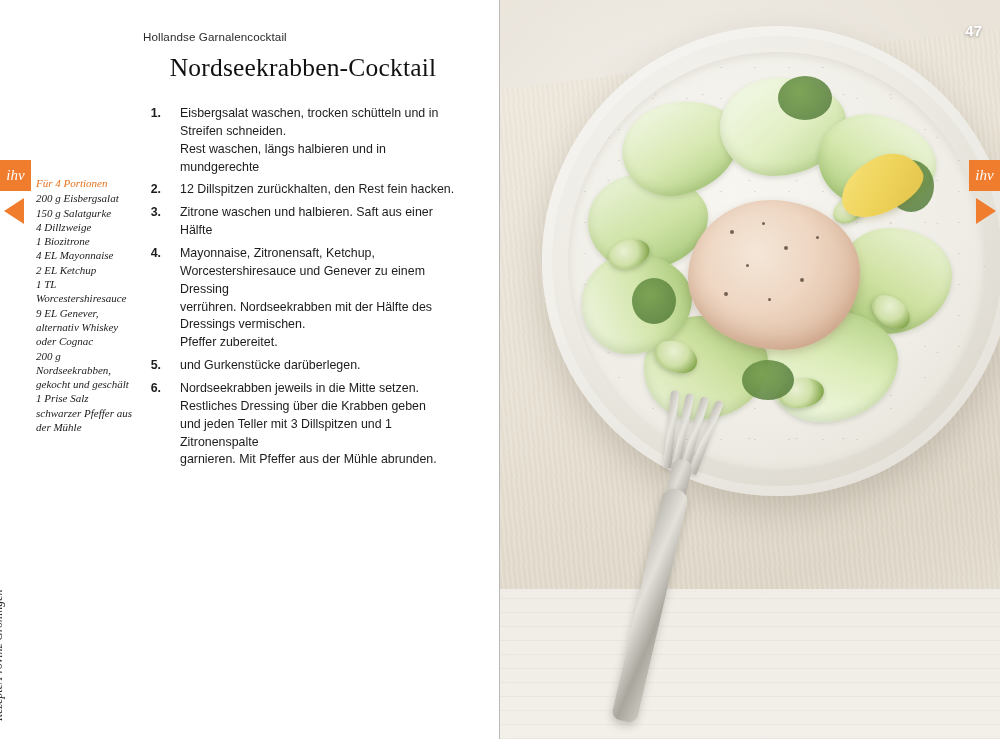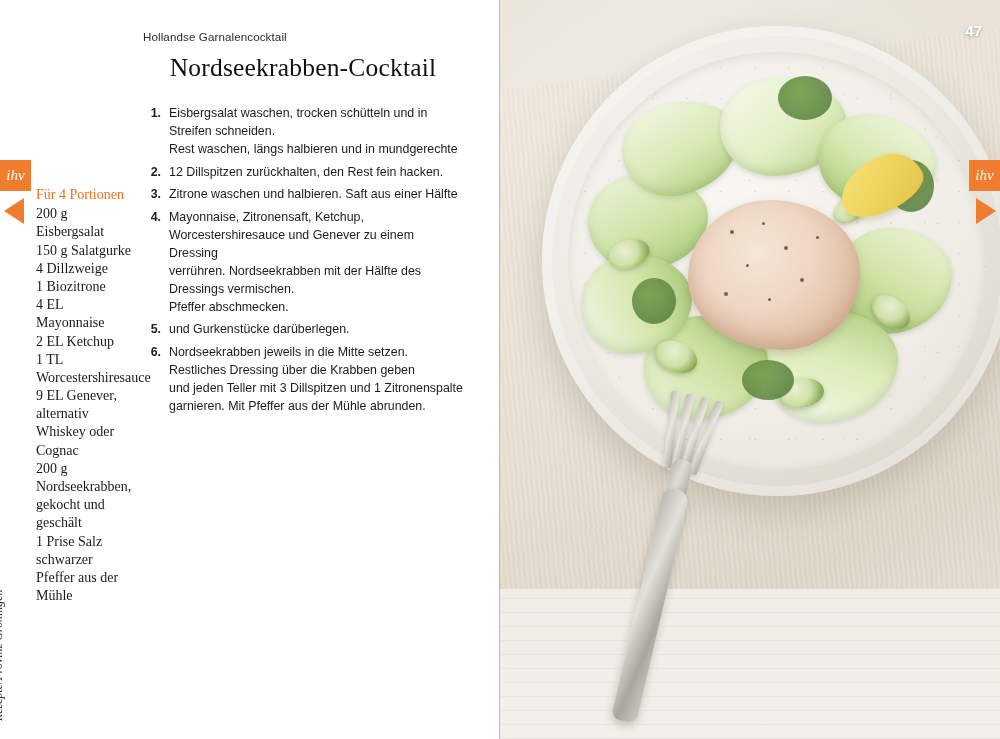--- a/index.html
+++ b/index.html
@@ -77,24 +77,25 @@
     height: 0;
     border-top: 13px solid transparent;
     border-bottom: 13px solid transparent;
     border-right: 20px solid #f07c2e;
     z-index: 4;
   }
   
   .ingredients {
     position: absolute;
     left: 36px;
-    top: 186px;
+    top: 176px;
     width: 96px;
     font-family: "Liberation Serif", serif;
-    font-size: 14px;
+    font-style: italic;
+    font-size: 11px;
     line-height: 1.30;
     color: #1a1a1a;
   }
   .ingredients .ing-title {
     color: #e8721f;
     margin-bottom: 1px;
     display: block;
   }
   .ingredients .ing-line {
     display: block;
@@ -150,20 +151,21 @@
     left: 0;
     top: 0;
     width: 18px;
     text-align: right;
     font-weight: bold;
     font-size: 12.4px;
     color: #1c1c1c;
   }
   ol.steps > li .ln {
     display: block;
+    margin-left: 11px;
   }
   
   .page-right {
     position: relative;
     width: 500px;
     height: 739px;
     flex: 0 0 500px;
     overflow: hidden;
     background: #e6e2da;
   }
@@ -416,21 +418,21 @@
         <li>
           <span class="num">3.</span>
           <span class="ln">Zitrone waschen und halbieren. Saft aus einer Hälfte</span>
         </li>
         <li>
           <span class="num">4.</span>
           <span class="ln">Mayonnaise, Zitronensaft, Ketchup,</span>
           <span class="ln">Worcestershiresauce und Genever zu einem Dressing</span>
           <span class="ln">verrühren. Nordseekrabben mit der Hälfte des</span>
           <span class="ln">Dressings vermischen.</span>
-          <span class="ln">Pfeffer abschmecken.</span>
+          <span class="ln">Pfeffer zubereitet.</span>
         </li>
         <li>
           <span class="num">5.</span>
           <span class="ln">und Gurkenstücke darüberlegen.</span>
         </li>
         <li>
           <span class="num">6.</span>
           <span class="ln">Nordseekrabben jeweils in die Mitte setzen.</span>
           <span class="ln">Restliches Dressing über die Krabben geben</span>
           <span class="ln">und jeden Teller mit 3 Dillspitzen und 1 Zitronenspalte</span>

